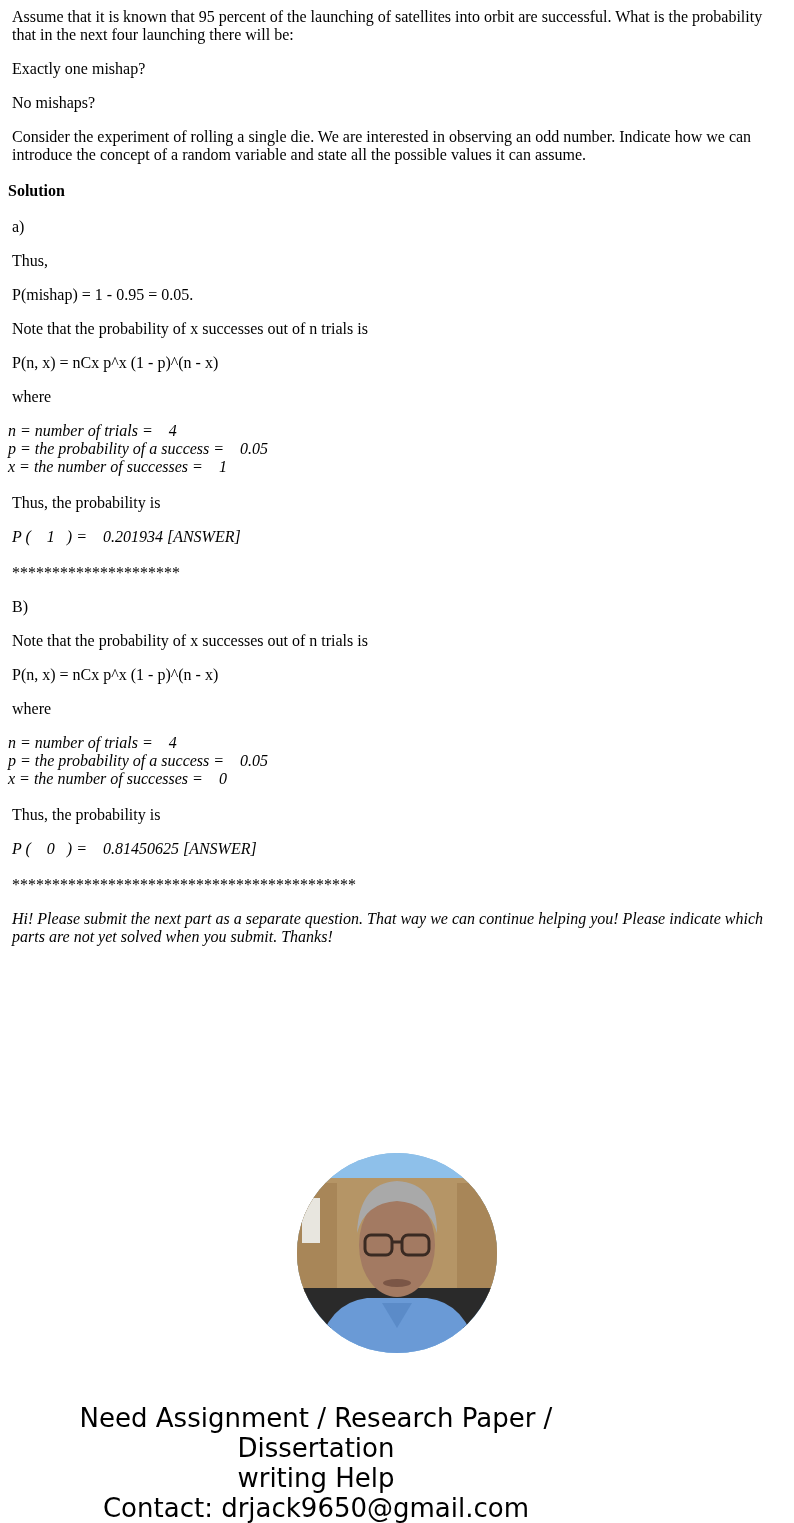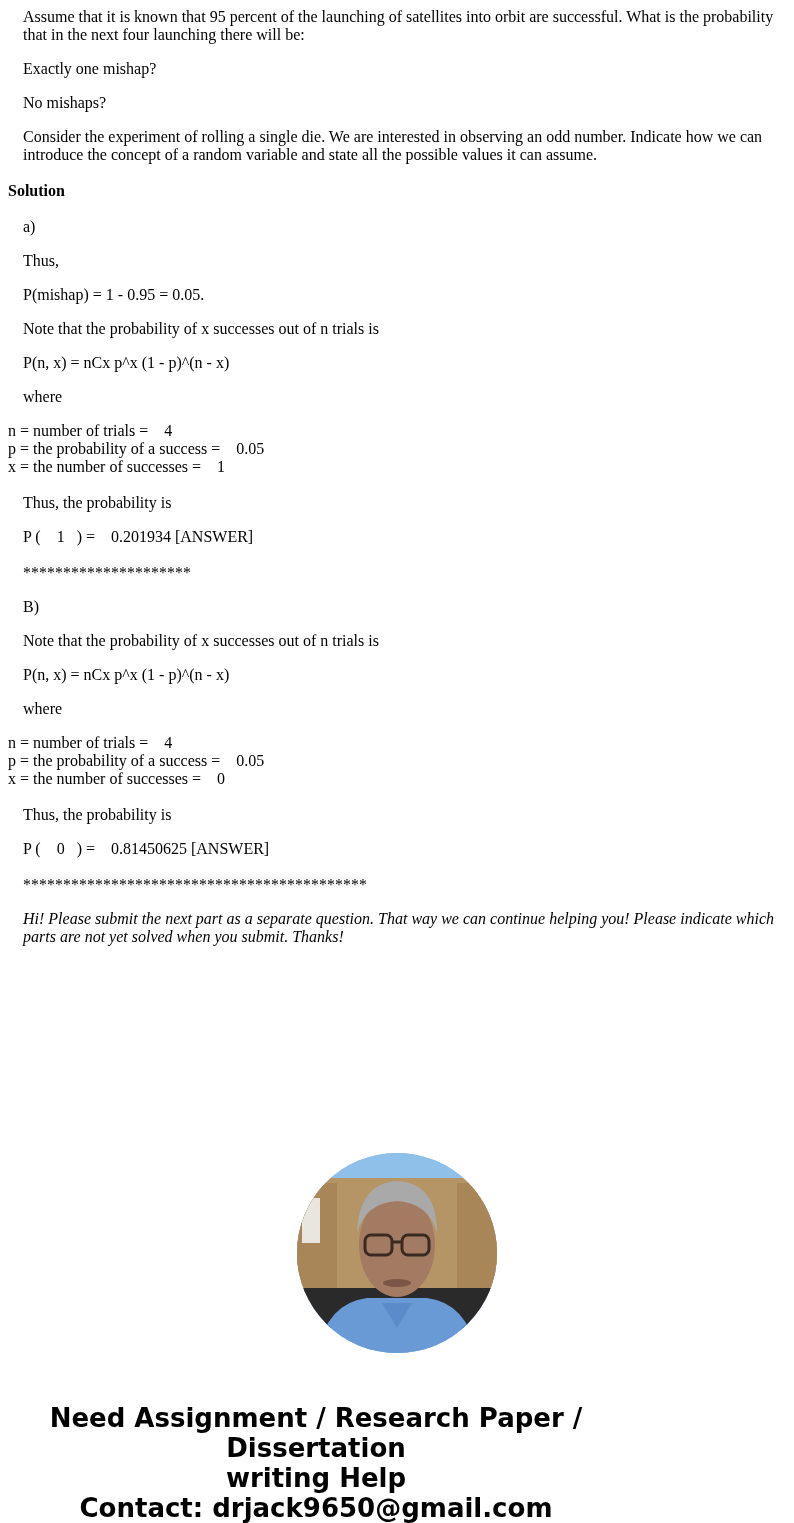--- a/index.html
+++ b/index.html
@@ -6,50 +6,50 @@
     body {
       width: 794px;
       min-height: 1523px;
       font-family: "Liberation Serif", "DejaVu Serif", serif;
       font-size: 16px;
       line-height: 18px;
       color: #000000;
       position: relative;
     }
     .content { padding: 8px 8px 0 8px; }
-    p { margin: 0 0 16px 15px; }
+    p { margin: 0 0 16px 4px; }
     h3 {
       font-size: 16px;
       font-weight: bold;
       margin: 0 0 16px 0;
       line-height: 22px;
     }
     .block p.line { margin: 0; }
     .block { margin-bottom: 18px; }
-    .pre { white-space: pre; }
+    .pre { white-space: pre; font-style: italic; }
     .italic { font-style: italic; }
     .avatar-wrap {
       position: absolute;
       left: 297px;
       top: 1153px;
       width: 200px;
       height: 200px;
       border-radius: 50%;
       overflow: hidden;
       background: #7fb3e0;
     }
     .avatar-wrap svg { display: block; }
     .promo {
       position: absolute;
       left: 0;
       top: 1403px;
       width: 632px;
       text-align: center;
       font-family: "DejaVu Sans", sans-serif;
-      font-weight: bold;
+      font-weight: normal;
       font-size: 26px;
       line-height: 30px;
       color: #000000;
     }
   </style>
 </head>
 <body>
 
 <div class="content">
   <p>Assume that it is known that 95 percent of the launching of satellites into orbit are successful. What is the probability that in the next four launching there will be:</p>

